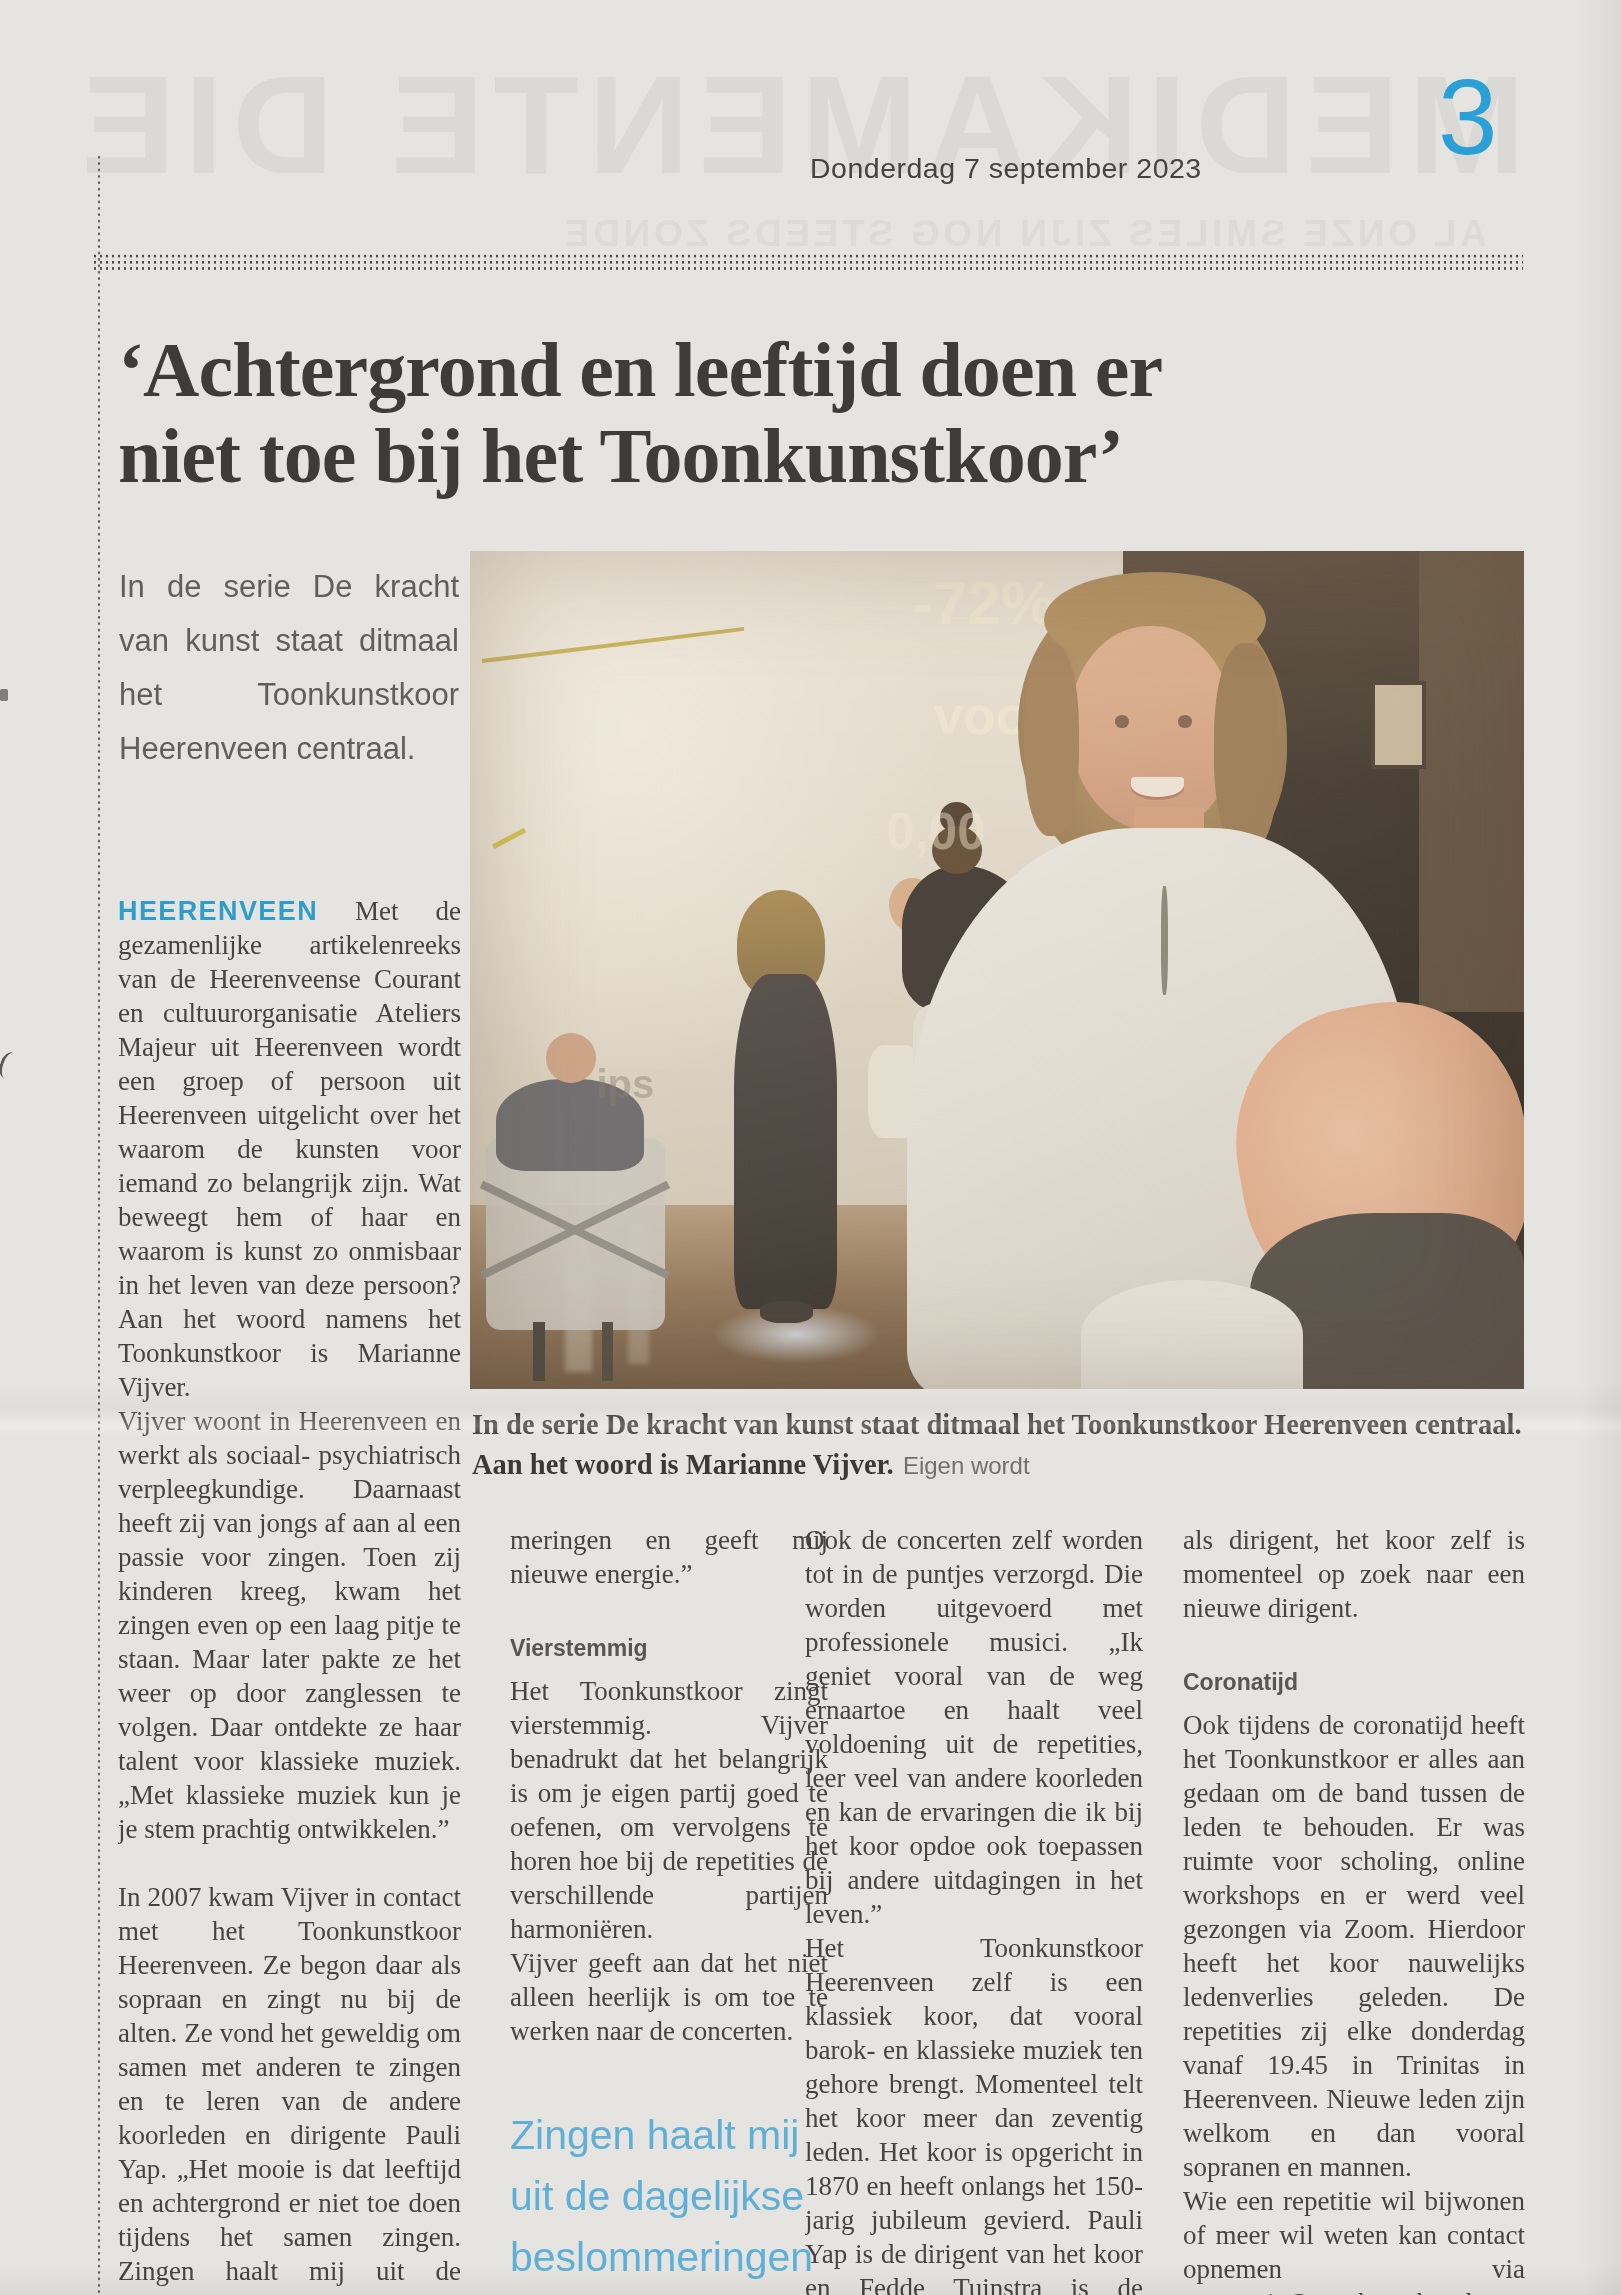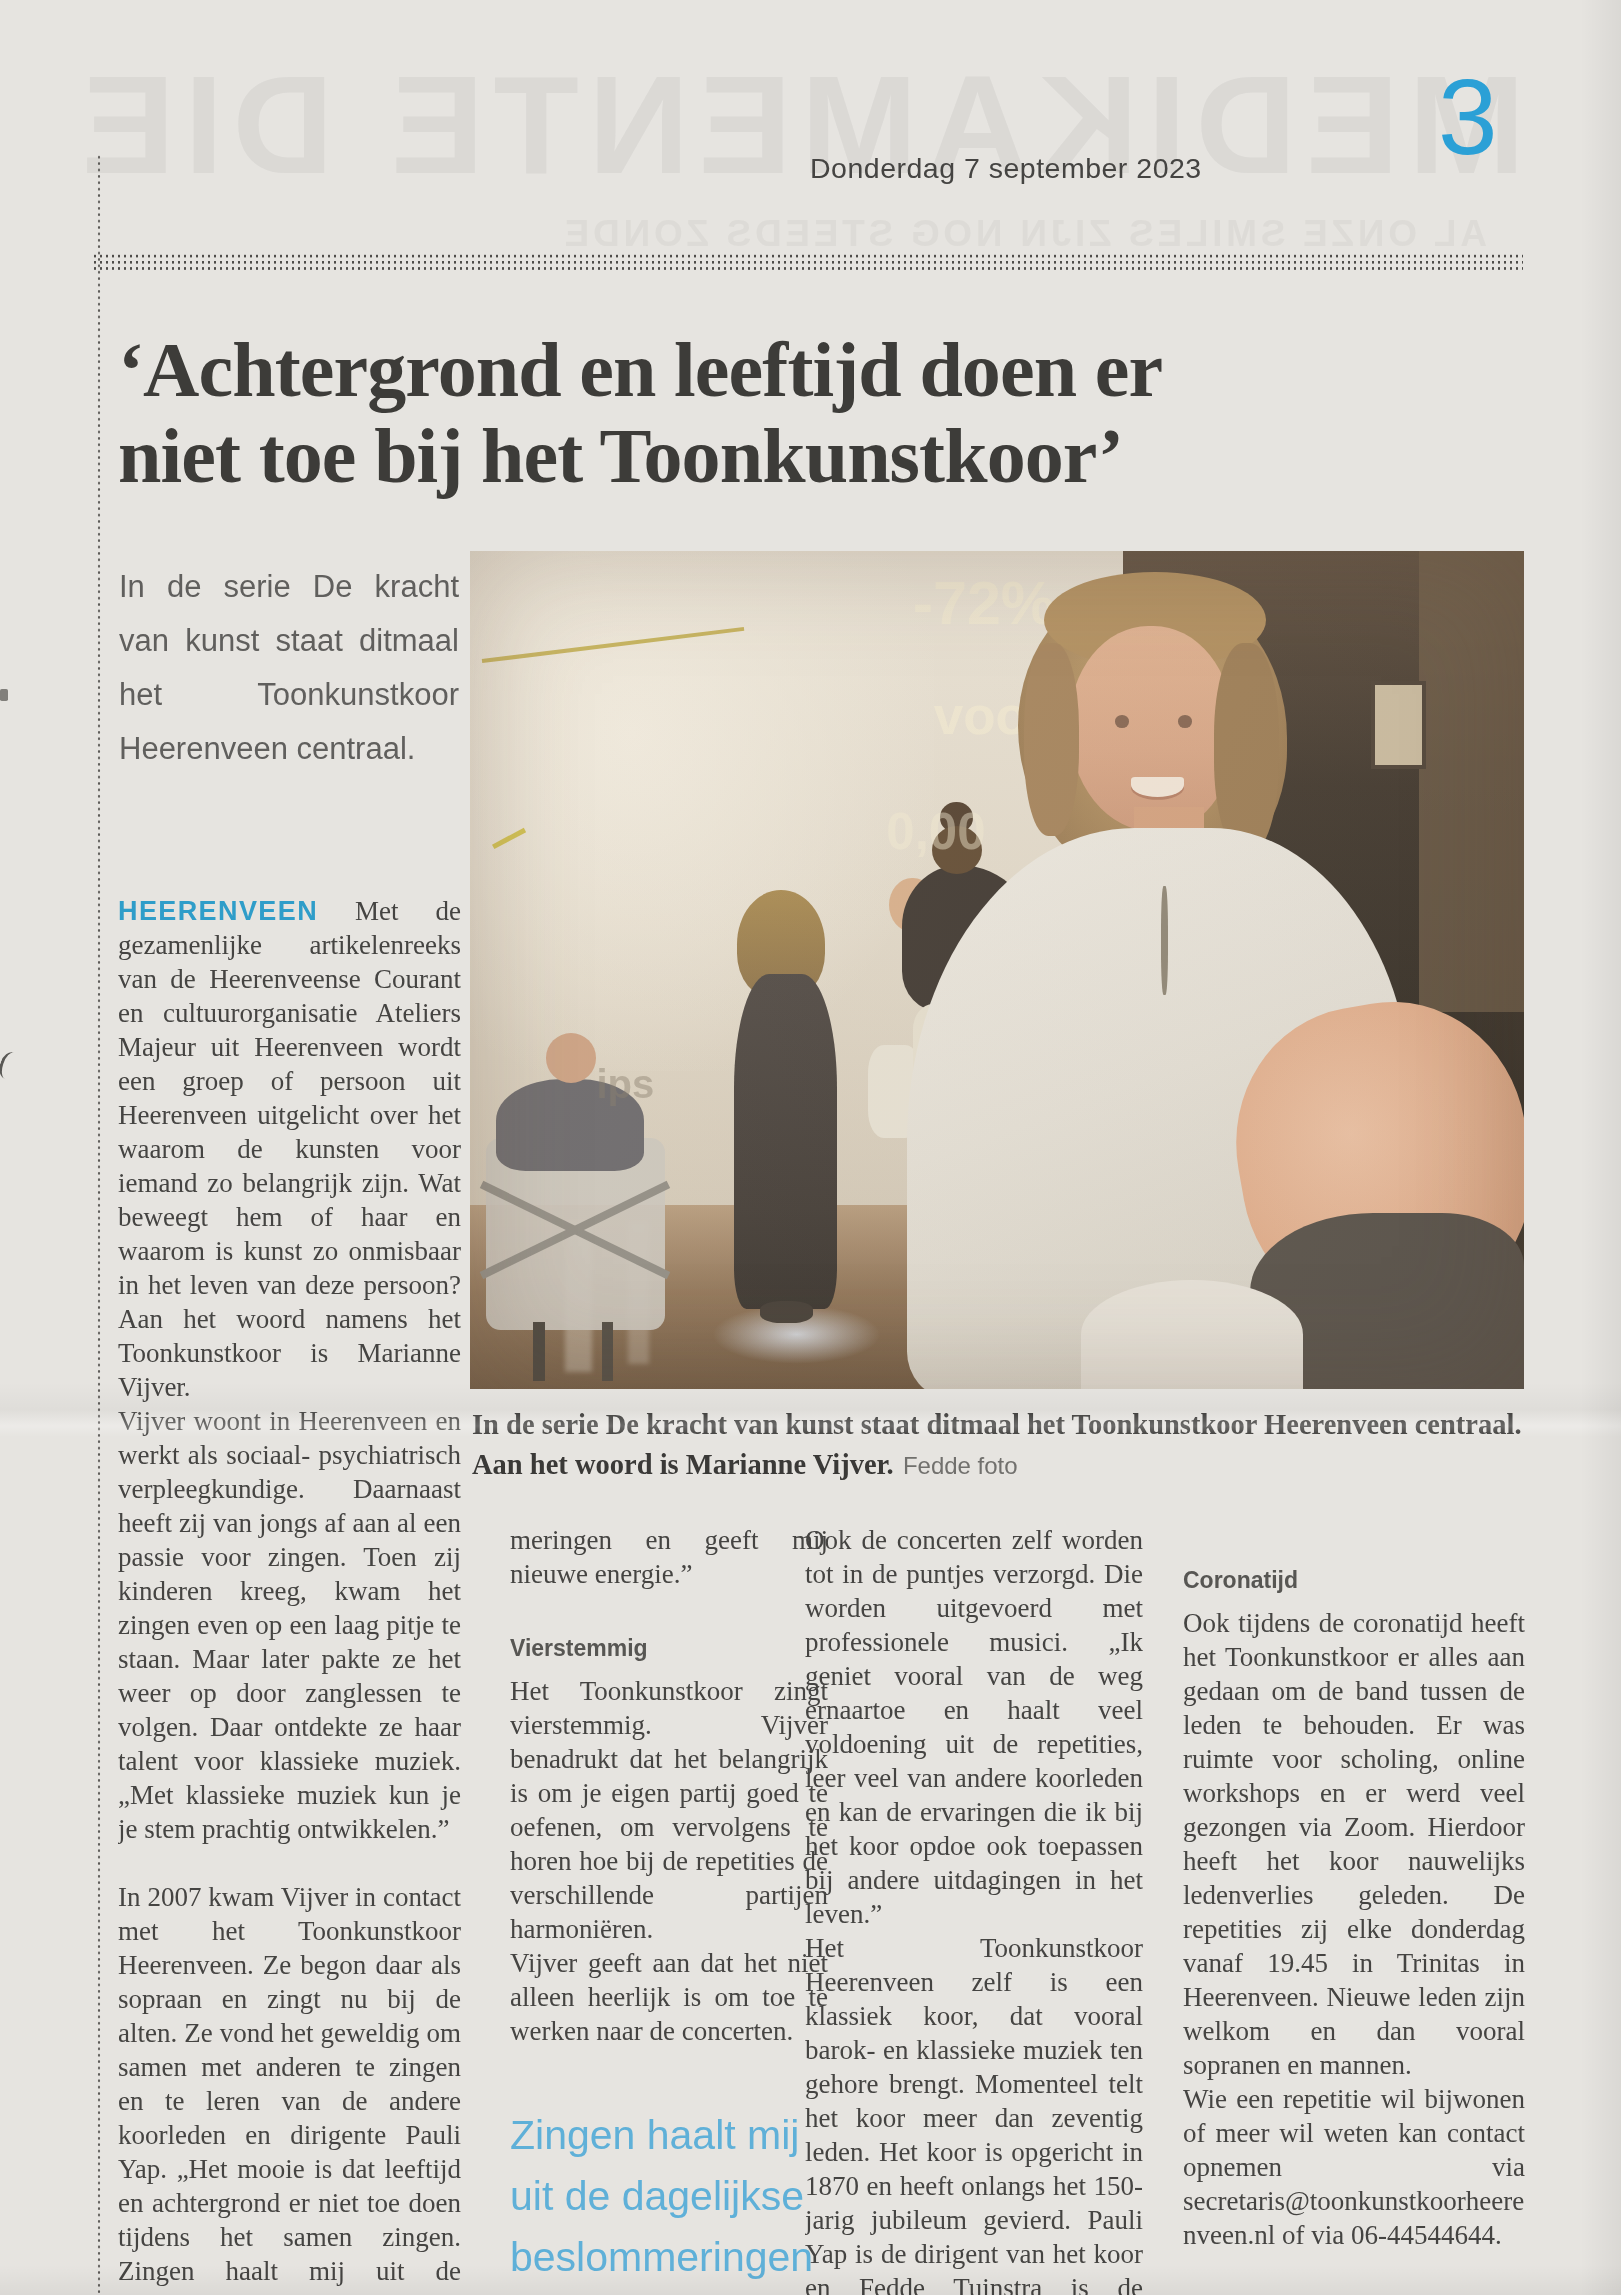--- a/index.html
+++ b/index.html
@@ -221,21 +221,21 @@
     <div class="abs ph-m-blouse"></div>
     <div class="abs ph-m-slit"></div>
 
     <div class="abs ph-cushion"></div>
     <div class="abs ph-corner"></div>
     <div class="abs ph-knee"></div>
     <div class="abs ph-tone"></div>
   </div>
 
   <div class="abs" id="caption">
-    <span>In de serie De kracht van kunst staat ditmaal het Toonkunstkoor Heerenveen centraal. Aan het woord is Marianne Vijver.</span><span class="credit">Fedde foto</span>
+    <span>In de serie De kracht van kunst staat ditmaal het Toonkunstkoor Heerenveen centraal. Aan het woord is Marianne Vijver.</span><span class="credit">Eigen wordt</span>
   </div>
 
   <div class="abs col" id="col1">
     <p><span class="dateline">HEERENVEEN</span> <span>Met de gezamenlijke artikelenreeks van de Heerenveense Courant en cultuurorganisatie Ateliers Majeur uit Heerenveen wordt een groep of persoon uit Heerenveen uitgelicht over het waarom de kunsten voor iemand zo belangrijk zijn. Wat beweegt hem of haar en waarom is kunst zo onmisbaar in het leven van deze persoon? Aan het woord namens het Toonkunstkoor is Marianne Vijver.</span></p>
     <p>Vijver woont in Heerenveen en werkt als sociaal- psychiatrisch verpleegkundige. Daarnaast heeft zij van jongs af aan al een passie voor zingen. Toen zij kinderen kreeg, kwam het zingen even op een laag pitje te staan. Maar later pakte ze het weer op door zanglessen te volgen. Daar ontdekte ze haar talent voor klassieke muziek. „Met klassieke muziek kun je je stem prachtig ontwikkelen.”</p>
     <p class="p-gap">In 2007 kwam Vijver in contact met het Toonkunstkoor Heerenveen. Ze begon daar als sopraan en zingt nu bij de alten. Ze vond het geweldig om samen met anderen te zingen en te leren van de andere koorleden en dirigente Pauli Yap. „Het mooie is dat leeftijd en achtergrond er niet toe doen tijdens het samen zingen. Zingen haalt mij uit de dagelijkse beslom-</p>
   </div>
 
   <div class="abs col" id="col2">
     <p>meringen en geeft mij nieuwe energie.”</p>
@@ -244,20 +244,21 @@
     <p>Vijver geeft aan dat het niet alleen heerlijk is om toe te werken naar de concerten.</p>
     <p class="pullquote">Zingen haalt mij uit de dagelijkse beslommeringen en geeft mij nieuwe energie</p>
   </div>
 
   <div class="abs col" id="col3">
     <p>Ook de concerten zelf worden tot in de puntjes verzorgd. Die worden uitgevoerd met professionele musici. „Ik geniet vooral van de weg ernaartoe en haalt veel voldoening uit de repetities, leer veel van andere koorleden en kan de ervaringen die ik bij het koor opdoe ook toepassen bij andere uitdagingen in het leven.”</p>
     <p>Het Toonkunstkoor Heerenveen zelf is een klassiek koor, dat vooral barok- en klassieke muziek ten gehore brengt. Momenteel telt het koor meer dan zeventig leden. Het koor is opgericht in 1870 en heeft onlangs het 150-jarig jubileum gevierd. Pauli Yap is de dirigent van het koor en Fedde Tuinstra is de repetitor. Na zeventien jaar stopt Yap</p>
   </div>
 
   <div class="abs col" id="col4">
+    <p>als dirigent, het koor zelf is momenteel op zoek naar een nieuwe dirigent.</p>
     <p class="subhead">Coronatijd</p>
     <p>Ook tijdens de coronatijd heeft het Toonkunstkoor er alles aan gedaan om de band tussen de leden te behouden. Er was ruimte voor scholing, online workshops en er werd veel gezongen via Zoom. Hierdoor heeft het koor nauwelijks ledenverlies geleden. De repetities zij elke donderdag vanaf 19.45 in Trinitas in Heerenveen. Nieuwe leden zijn welkom en dan vooral sopranen en mannen.</p>
     <p class="wrapany"><span>Wie een repetitie wil bijwonen of meer wil weten kan contact opnemen via secretaris@toonkunstkoorheerenveen.nl of via 06-44544644.</span></p>
   </div>
 
   <div class="abs crease-mid"></div>
   <div class="abs crease-r"></div>
   <div class="abs crease-b"></div>
 </div>
 

